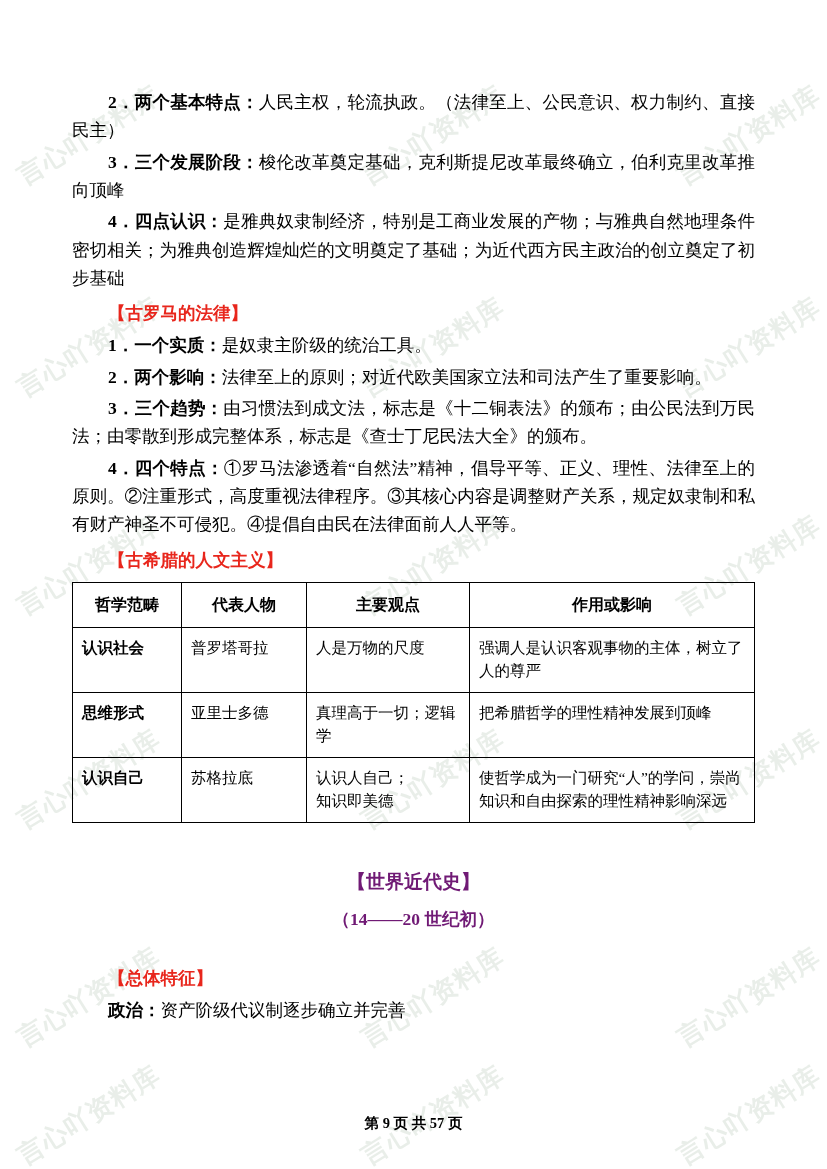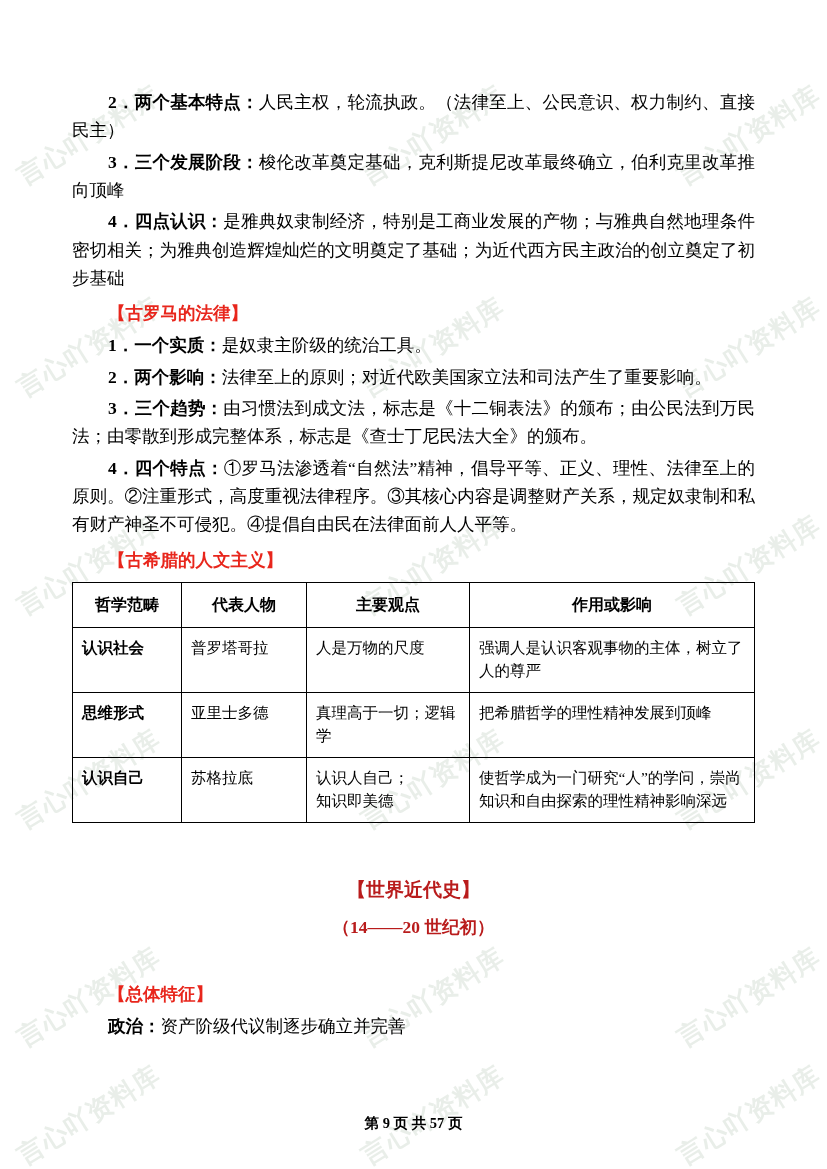--- a/index.html
+++ b/index.html
@@ -57,25 +57,25 @@
     font-weight: bold;
   }
   .redhead {
     color: #e8261c;
     font-weight: bold;
     font-size: 17.5px;
     margin: 9px 0 6px 0;
     padding-left: 36px;
   }
   .center-red {
-    color: #b91c1c;
+    color: #701a75;
     font-weight: bold;
     font-size: 19px;
     text-align: center;
-    margin: 8px;
+    margin: 0;
   }
   .center-red.sub {
     font-size: 17.5px;
     margin-top: 12px;
   }
   table.kv {
     border-collapse: collapse;
     width: 100%;
     margin: 10px 0 0 0;
     table-layout: fixed;

